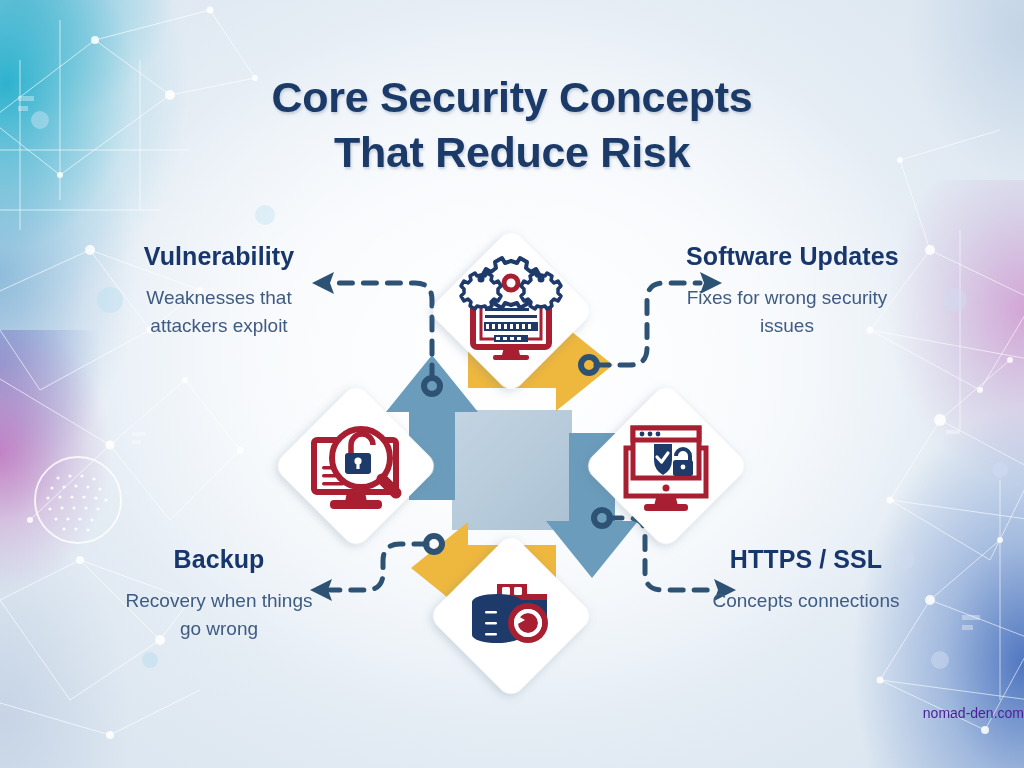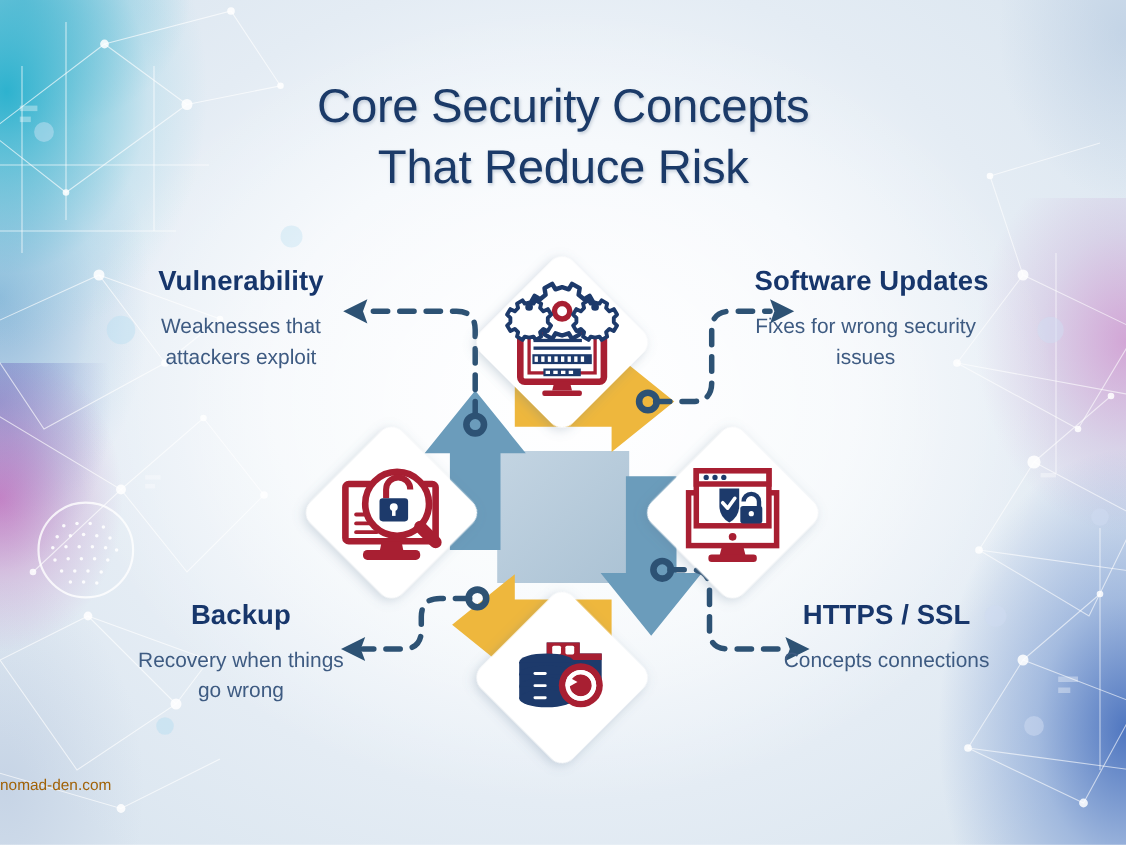--- a/index.html
+++ b/index.html
@@ -46,41 +46,41 @@
   }
   .net{position:absolute;inset:0;}
   .vignette{
     position:absolute;inset:0;
     background:radial-gradient(ellipse 58% 62% at 50% 48%, rgba(255,255,255,.78) 0%, rgba(255,255,255,.25) 52%, rgba(255,255,255,0) 76%);
   }
 
   
   .title{
     position:absolute;left:0;right:0;top:70px;text-align:center;
-    color:#1b3a68;font-size:43px;font-weight:normal;line-height:1.28;
+    color:#1b3a68;font-size:43px;font-weight:bold;line-height:1.28;
     letter-spacing:-.3px;
     text-shadow:1px 2px 3px rgba(120,140,165,.40);
   }
   .title span{display:block;}
 
   .lbl{position:absolute;text-align:center;}
   .lbl .h{
     color:#17366b;font-size:25px;font-weight:bold;margin-bottom:13px;
     letter-spacing:.1px;white-space:nowrap;
   }
   .lbl .s{color:#3e5b82;font-size:19px;line-height:1.45;}
 
   #lbl-vuln{left:118px;top:242px;width:202px;}
   #lbl-updates{left:686px;top:242px;width:202px;}
   #lbl-backup{left:118px;top:545px;width:202px;text-align:center;}
   #lbl-https{left:705px;top:545px;width:202px;}
 
   .footer{
-    position:absolute;left:0;right:0;top:705px;text-align:left;
-    color:#a16207;font-size:14px;
+    position:absolute;left:0;right:0;top:705px;text-align:right;
+    color:#4c1d95;font-size:14px;
   }
 
   svg{display:block;}
 </style>
 </head>
 <body>
 
 <div id="stage">
 
   <div class="bg-base"></div>

